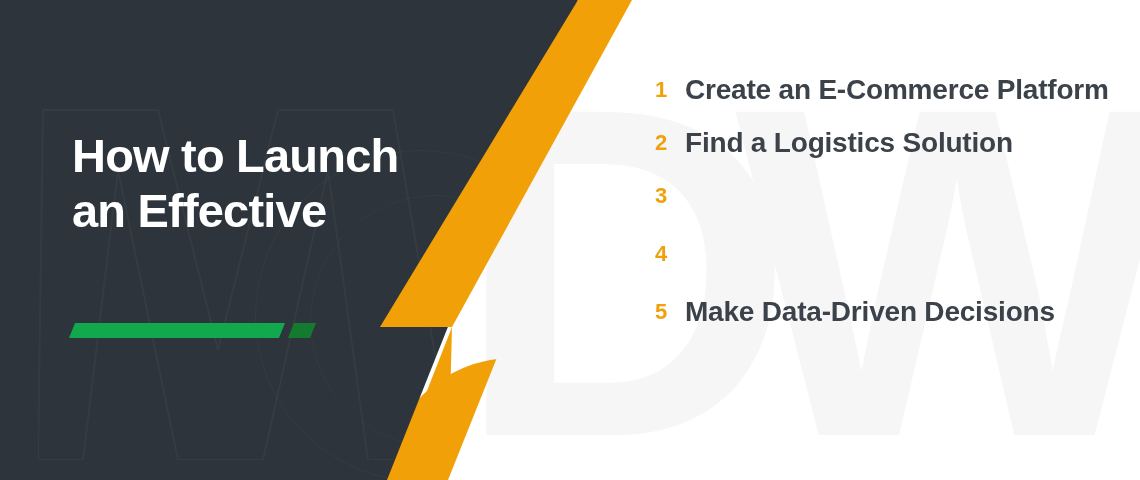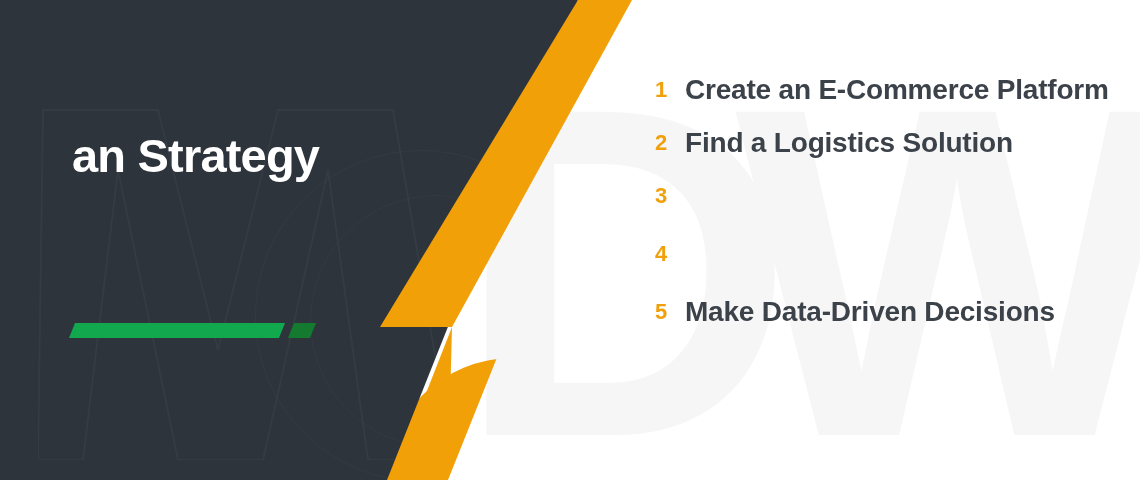--- a/index.html
+++ b/index.html
@@ -211,21 +211,22 @@
     <svg class="dark-wm" viewBox="0 0 480 440">
       <path d="M 5 90 L 120 90 L 180 330 L 240 90 L 355 90 L 415 440 L 330 440 L 290 150 L 225 440 L 140 440 L 80 150 L 45 440 L 0 440 Z" fill="none" stroke="rgba(255,255,255,0.035)" stroke-width="2"></path>
     </svg>
   </div>
 
   <div class="orange-stripe"></div>
 
   <div class="orange-stripe-lower"></div>
 
   <div class="headline">
-    <span class="headline-line">an Strategy</span>
+    <span class="headline-line">How to Launch</span>
+    <span class="headline-line">an Effective</span>
   </div>
 
   <div class="accent-rule">
     <div class="accent-seg-main"></div>
     <div class="accent-seg-small"></div>
   </div>
 
   <div class="steps">
 
     <div class="step">

